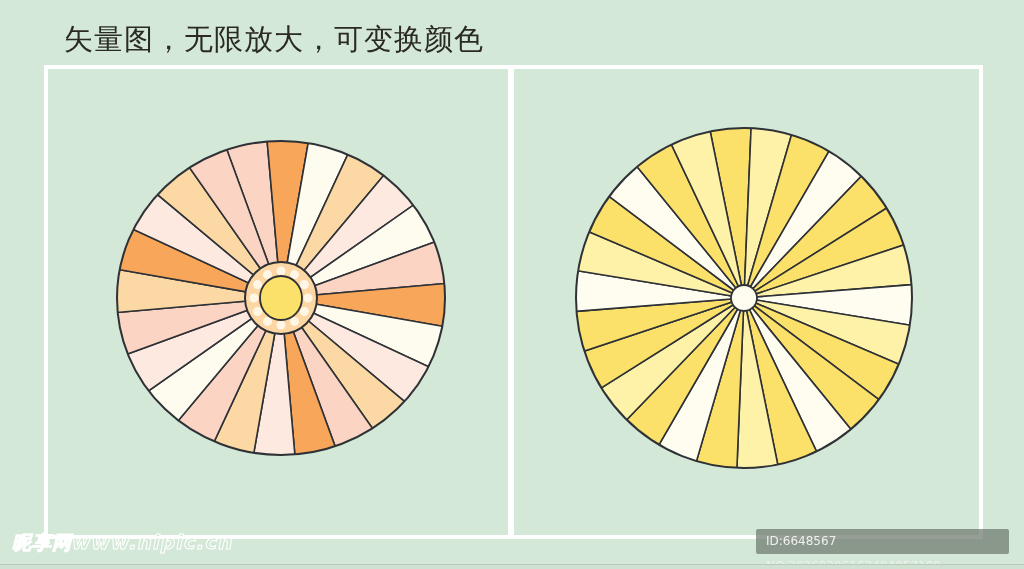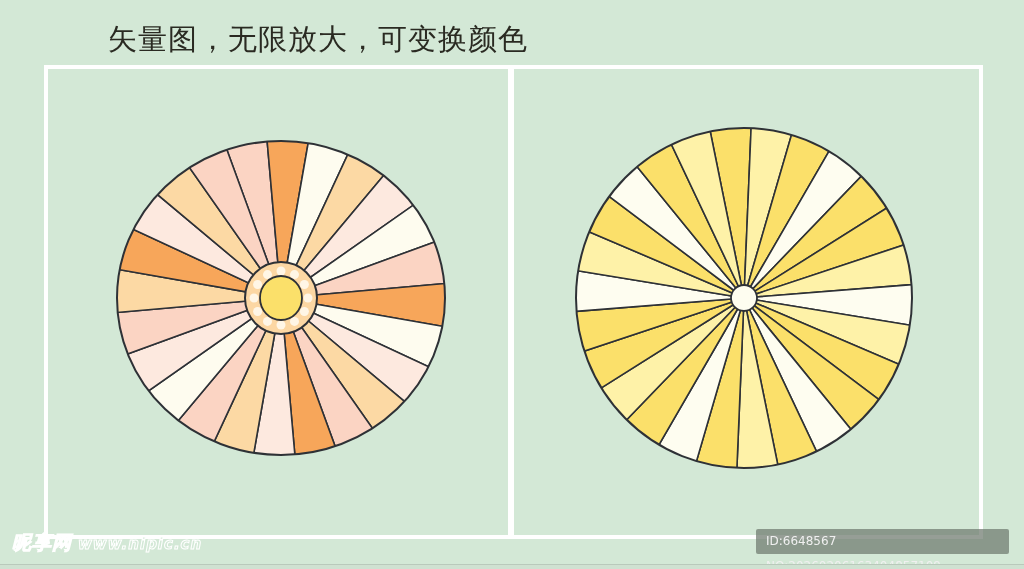--- a/index.html
+++ b/index.html
@@ -6,39 +6,38 @@
   body {
     width: 1024px; height: 569px; overflow: hidden;
     background: #d3e8d6;
     position: relative;
     font-family: "DejaVu Sans", sans-serif;
   }
   .title {
     position: absolute; left: 64px; top: 20px;
     font-size: 29px; color: #2a2a22; letter-spacing: 1px;
     font-family: "DejaVu Sans", sans-serif;
-    margin-left: 44px;
   }
   .frame {
     position: absolute; left: 44px; top: 65px; width: 931px; height: 466px;
     border: 4px solid #ffffff;
   }
   .divider {
     position: absolute; left: 508px; top: 65px; width: 6px; height: 474px;
     background: #ffffff;
   }
   .panel { position: absolute; }
   .panel svg { display: block; }
   .watermark-left {
     position: absolute; left: 12px; top: 530px;
     font-size: 19px; font-style: italic; font-weight: bold;
     color: #d3e8d6; -webkit-text-stroke: 1px #ffffff;
     font-family: "DejaVu Sans", sans-serif; letter-spacing: 1px;
   }
-  .watermark-left .url { font-size: 15px; margin-left: 6px; }
+  .watermark-left .url { font-size: 20px; }
   .watermark-right {
     position: absolute; left: 756px; top: 529px; width: 253px; height: 25px;
     background: rgba(110,120,110,0.72);
     color: #f0f0f0; font-size: 12px; line-height: 25px; padding-left: 10px;
     box-sizing: border-box; border-radius: 2px;
     font-family: "DejaVu Sans", sans-serif;
   }
   .bottom-strip {
     position: absolute; left: 0; top: 564px; width: 1024px; height: 5px; background: #cfe1d1;
     border-top: 1px solid #b9c9bb;

